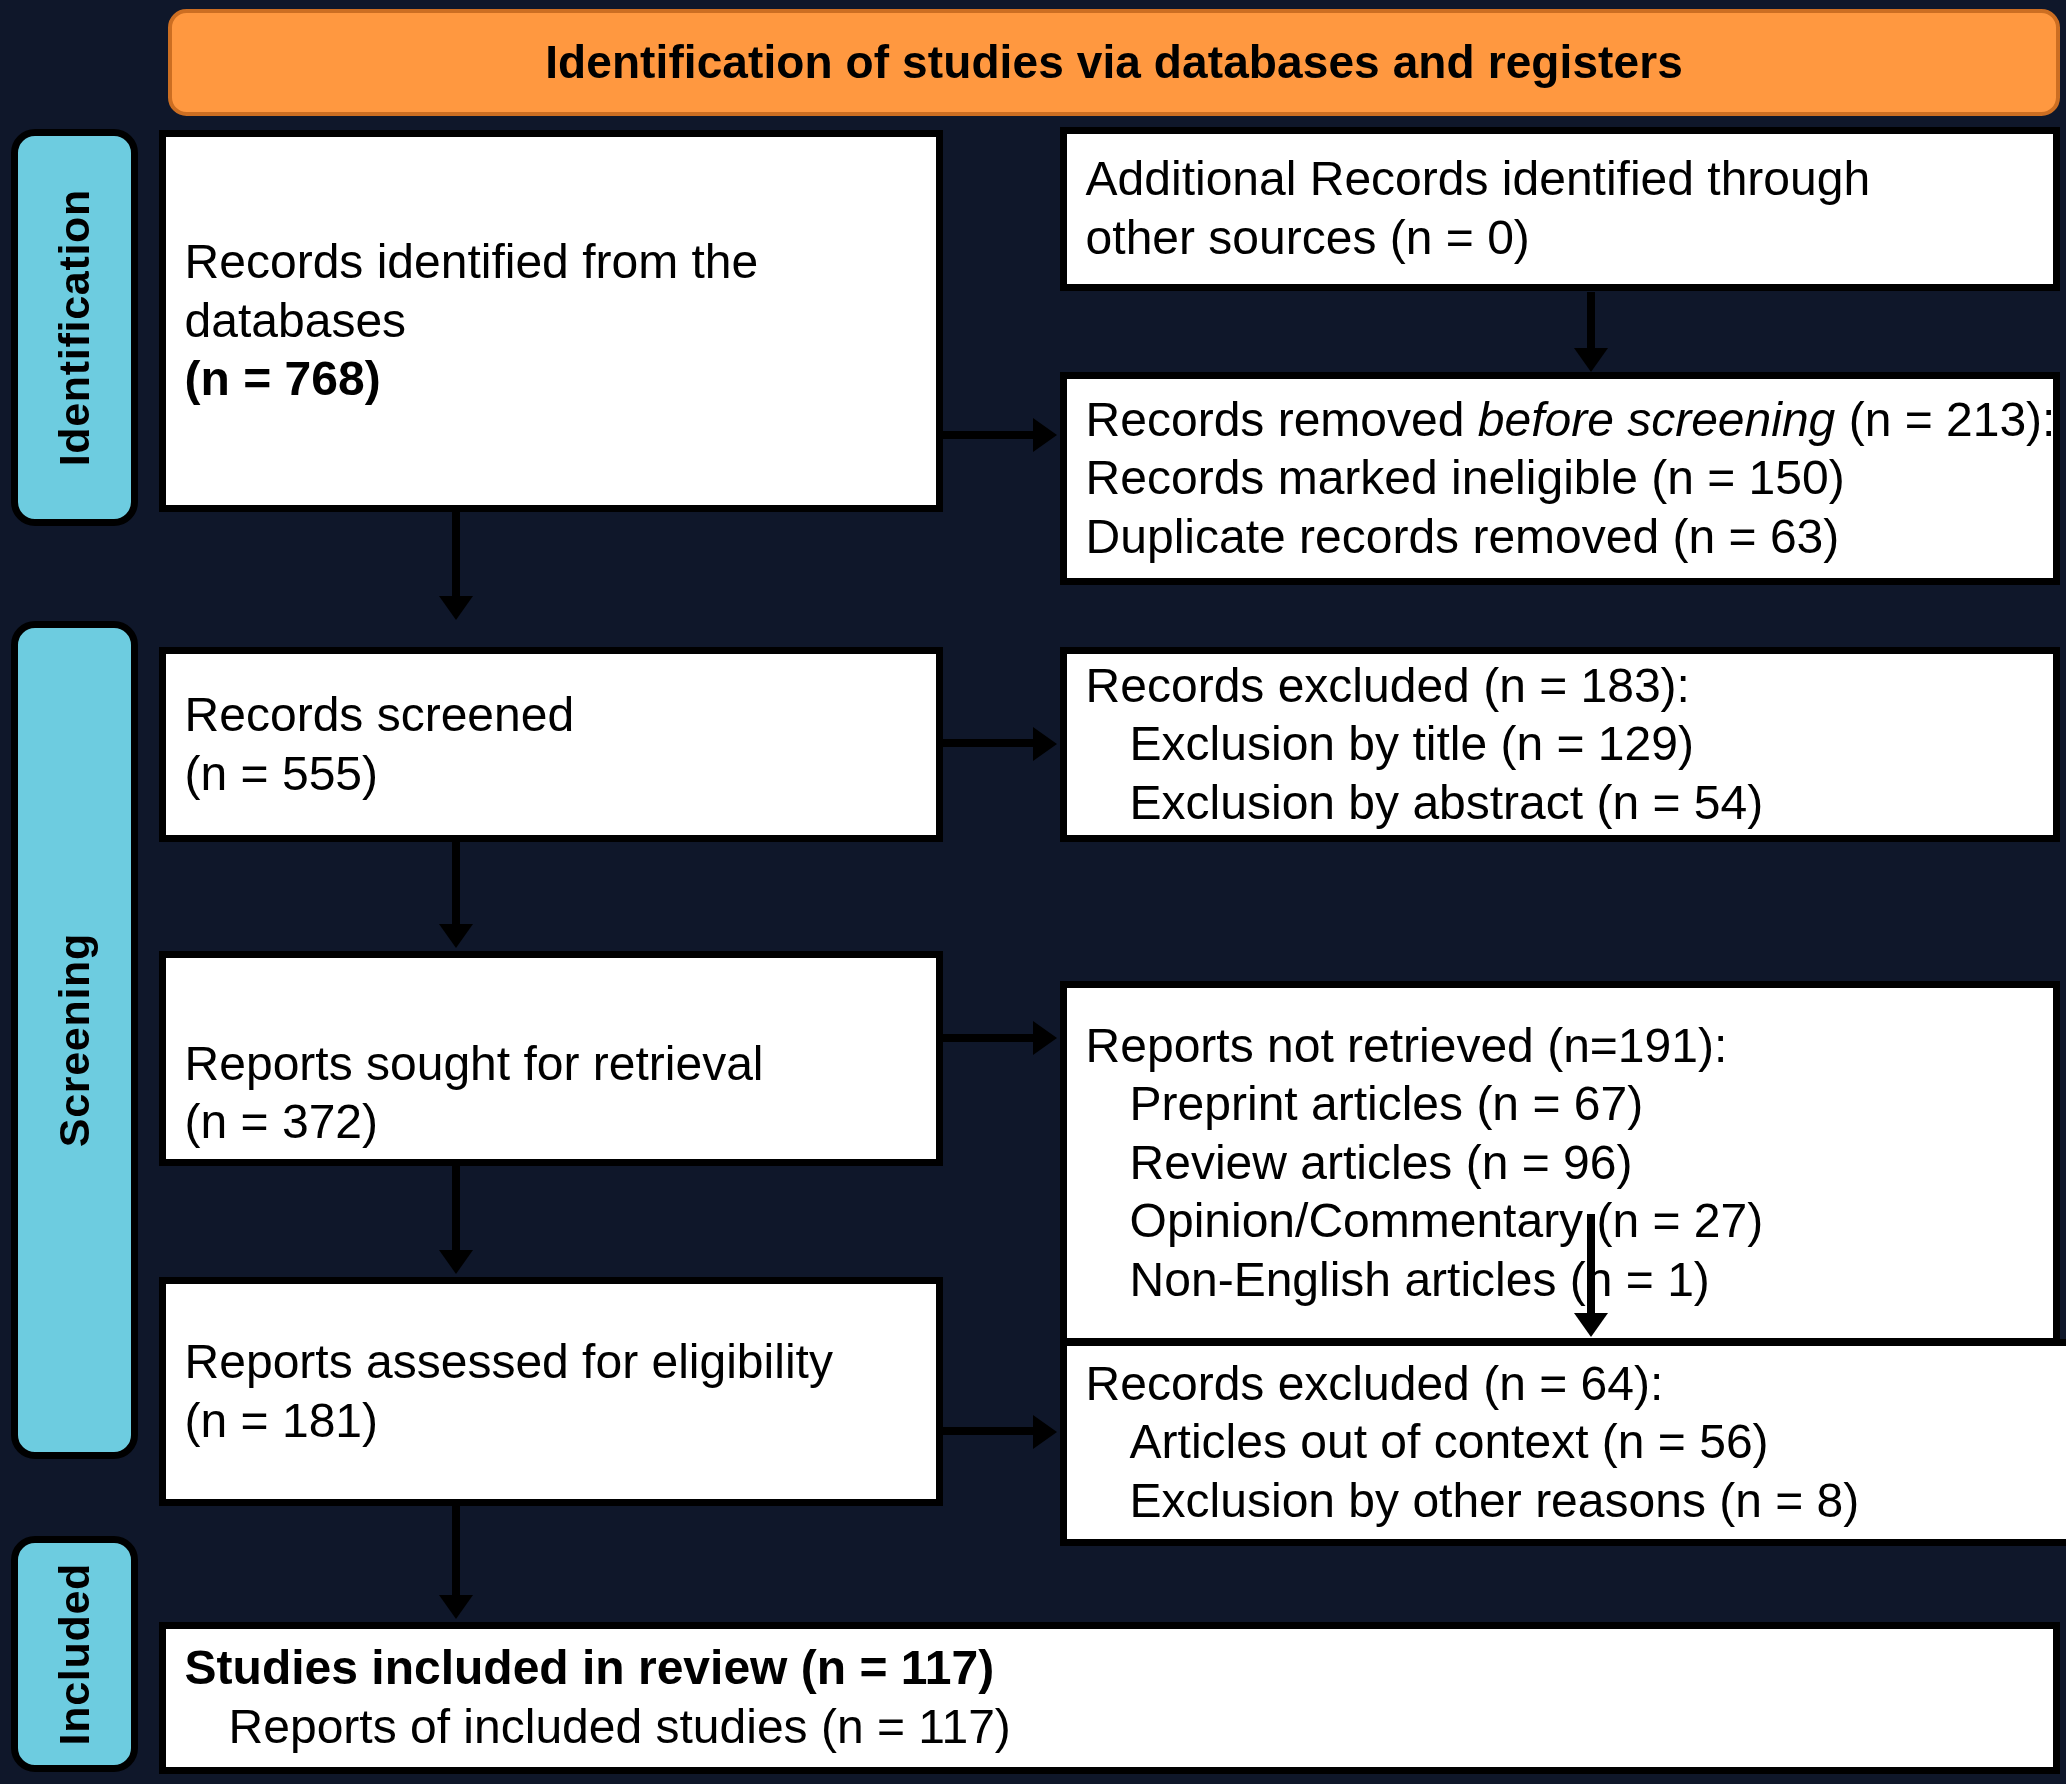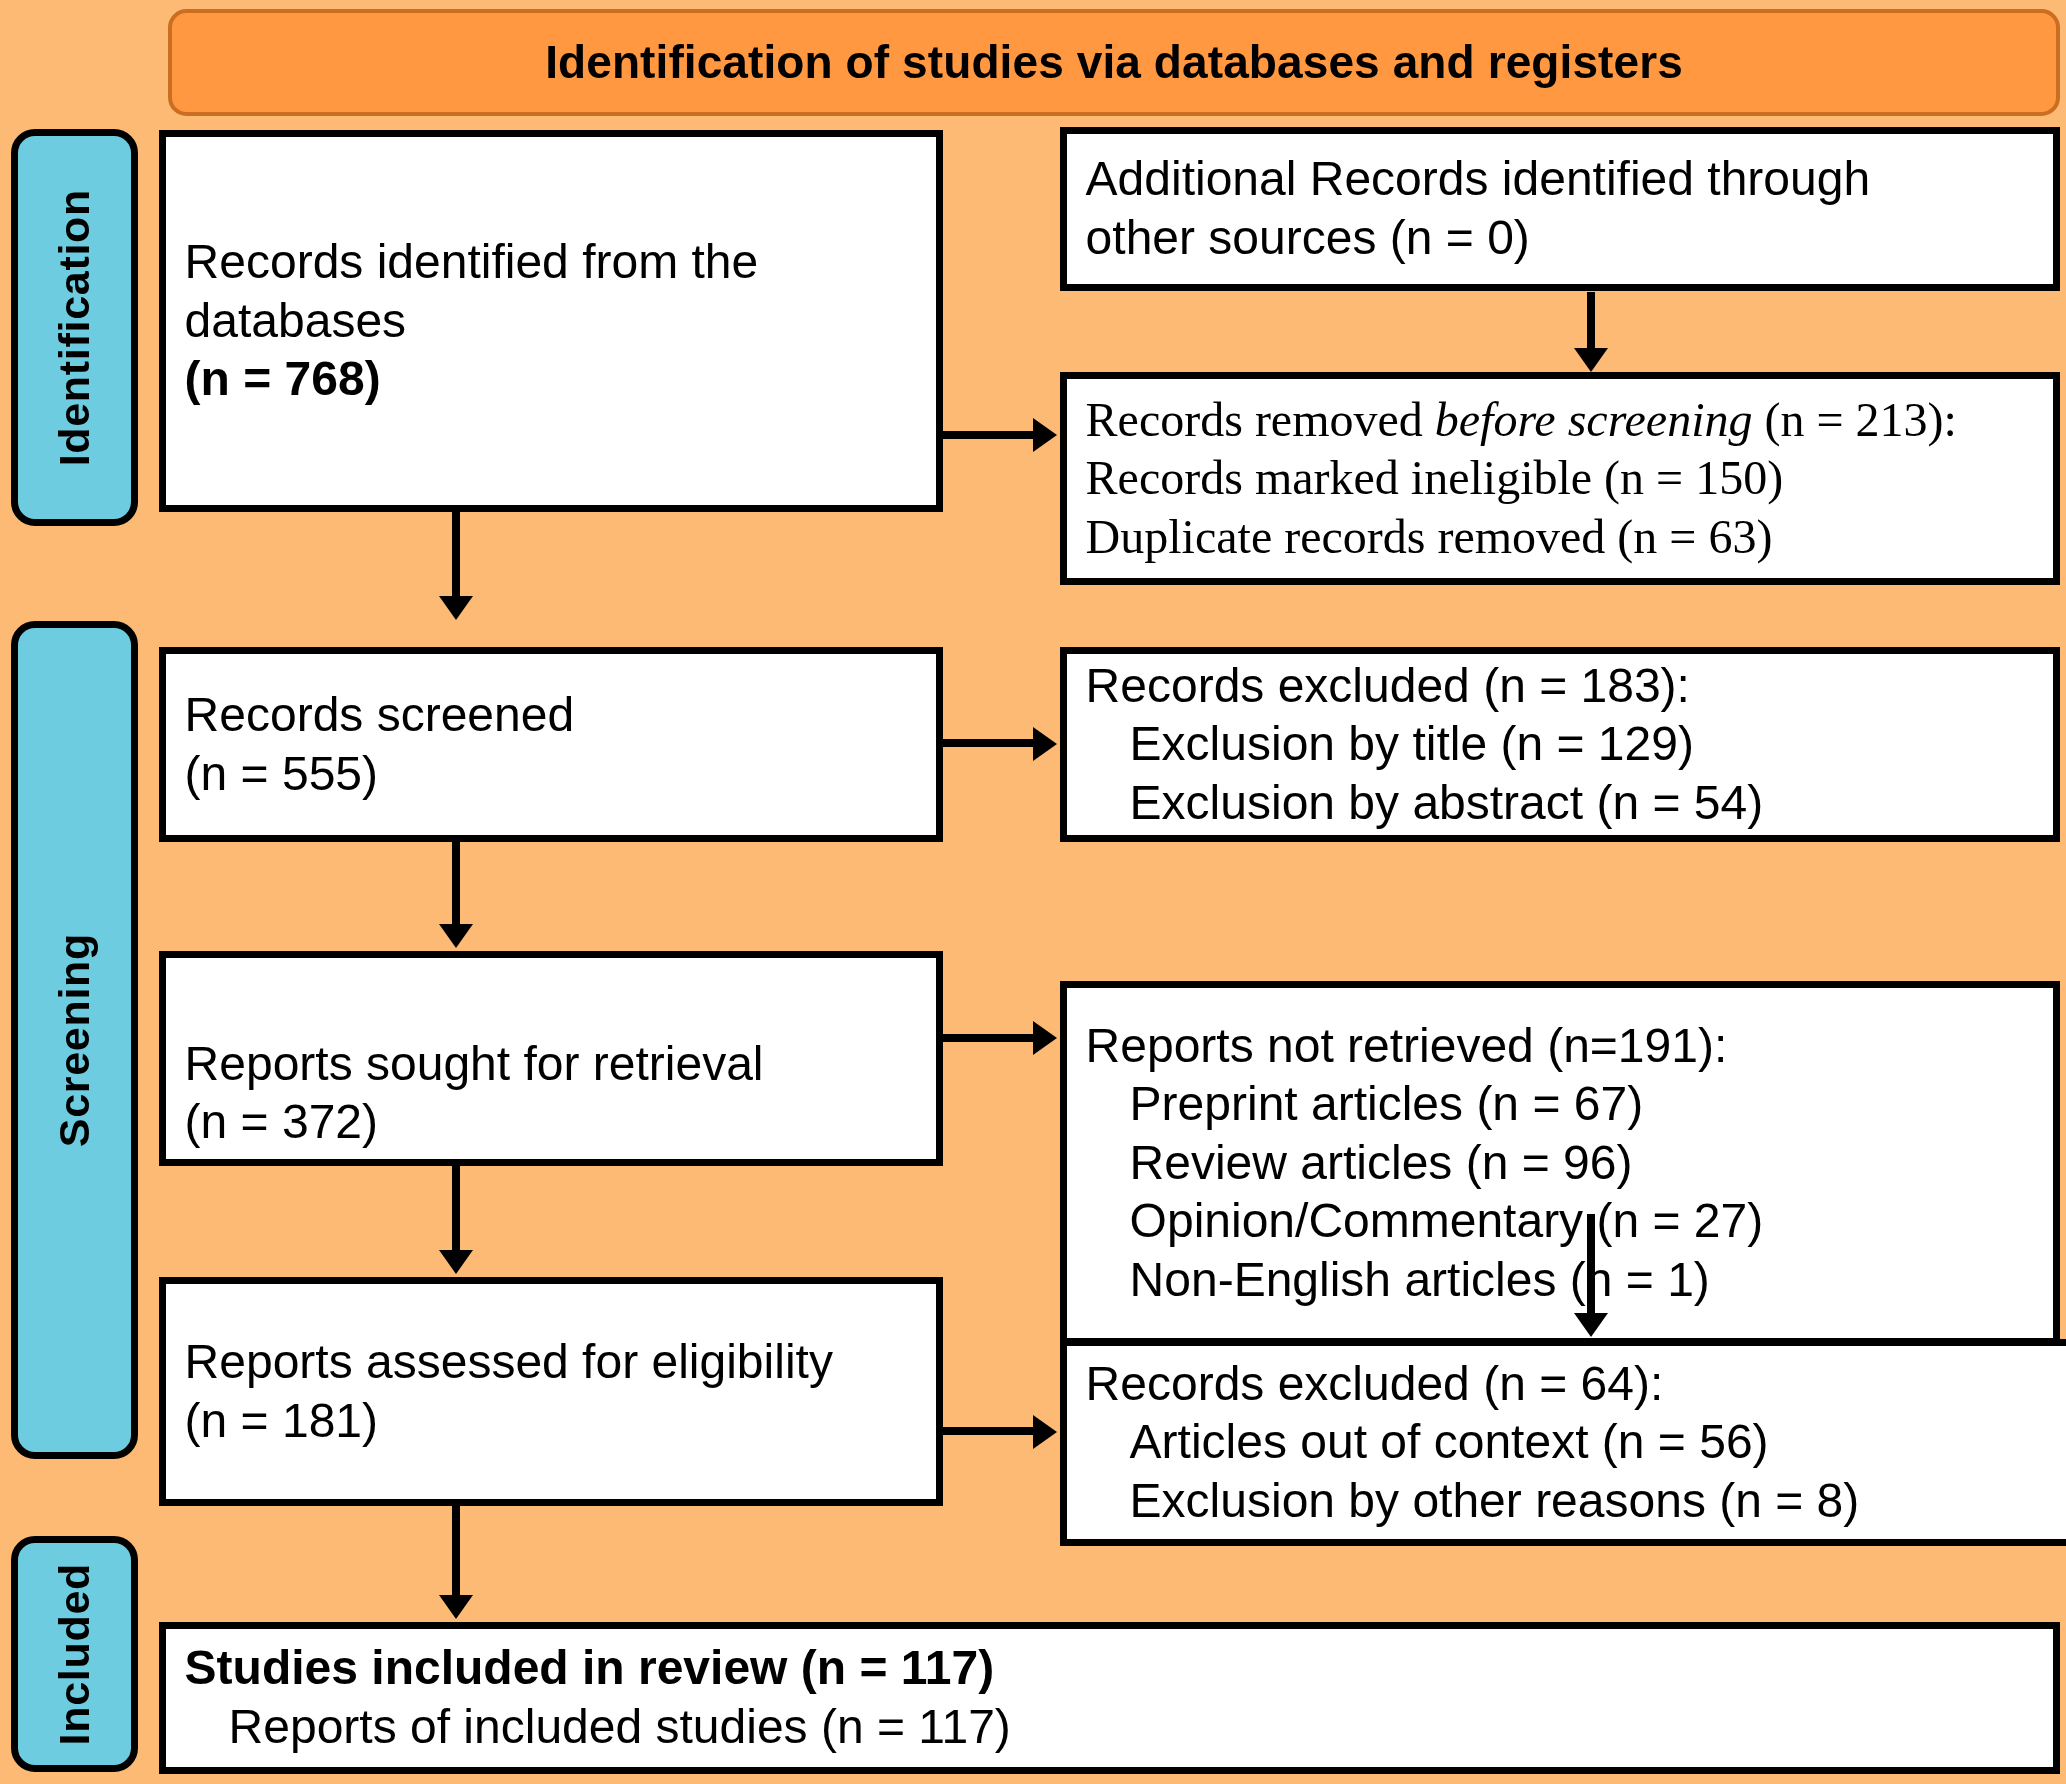--- a/index.html
+++ b/index.html
@@ -2,21 +2,21 @@
 <html style="font-size:11.4px"><head>
 <meta charset="utf-8">
 <style>
   html,body{margin:0;padding:0;background:#ffffff;}
   body{font-family:"Liberation Sans","DejaVu Sans",sans-serif;}
 
   #canvas{
     position:relative;
     width:2066px;
     height:1784px;
-    background:#fdba74;
+    background:#0f172a;
     overflow:hidden;
   }
 
   
   .abs{position:absolute;box-sizing:border-box;}
 
   
   .banner{
     background:#FF9840;
     border:4.3px solid #CC6E22;
@@ -109,21 +109,21 @@
     <div class="line">Records identified from the</div>
     <div class="line">databases</div>
     <div class="line b">(n = 768)</div>
   </div>
 
   <div class="abs box" style="left:1060px; top:127px; width:1000px; height:164px;">
     <div class="line">Additional Records identified through</div>
     <div class="line">other sources (n = 0)</div>
   </div>
 
-  <div class="abs box" style="left:1060px; top:372px; width:1000px; height:213px;font-family:Liberation Serif, serif;">
+  <div class="abs box" style="left:1060px; top:372px; width:1000px; height:213px;">
     <div class="line"><span>Records removed </span><span class="i">before screening</span><span> (n = 213):</span></div>
     <div class="line">Records marked ineligible (n = 150)</div>
     <div class="line">Duplicate records removed (n = 63)</div>
   </div>
 
   <div class="abs vline" style="left:1587px; top:292px; width:7.9px; height:57px;"></div>
   <div class="abs arrow-down" style="left:1574px; top:348px;"></div>
 
   <div class="abs hline" style="left:943px; top:431px; width:92px; height:7.9px;"></div>
   <div class="abs arrow-right" style="left:1033px; top:418px;"></div>

